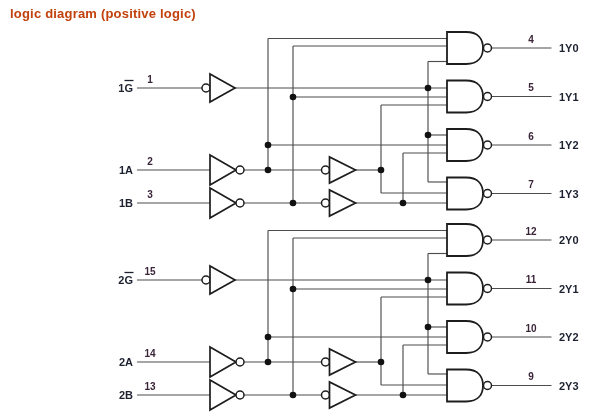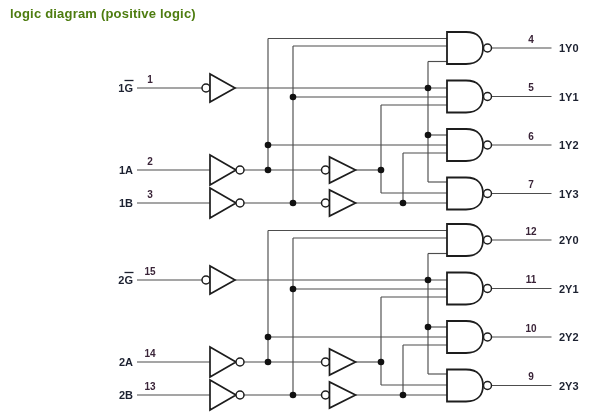--- a/index.html
+++ b/index.html
@@ -1,19 +1,19 @@
 <!DOCTYPE html>
 <html><head>
 <meta charset="utf-8">
 <style>
   html,body{margin:0;padding:0;background:#ffffff;}
   body{width:609px;height:418px;position:relative;overflow:hidden;
        font-family:"Liberation Sans",sans-serif;}
   .title{position:absolute;left:10px;top:6px;font-size:13px;font-weight:bold;
-         color:#4d7c0f;letter-spacing:.2px;}
+         color:#c2410c;letter-spacing:.2px;}
   svg{position:absolute;left:0;top:0;}
   text{font-family:"Liberation Sans",sans-serif;font-weight:bold;}
 </style>
 </head>
 <body>
 
 <div class="title">logic diagram (positive logic)</div>
 <svg id="diagram" width="609" height="418" viewBox="0 0 609 418">
     <g>
       <line x1="137" y1="88" x2="202" y2="88" stroke="#4d4d4d" stroke-width="1.15"></line>

